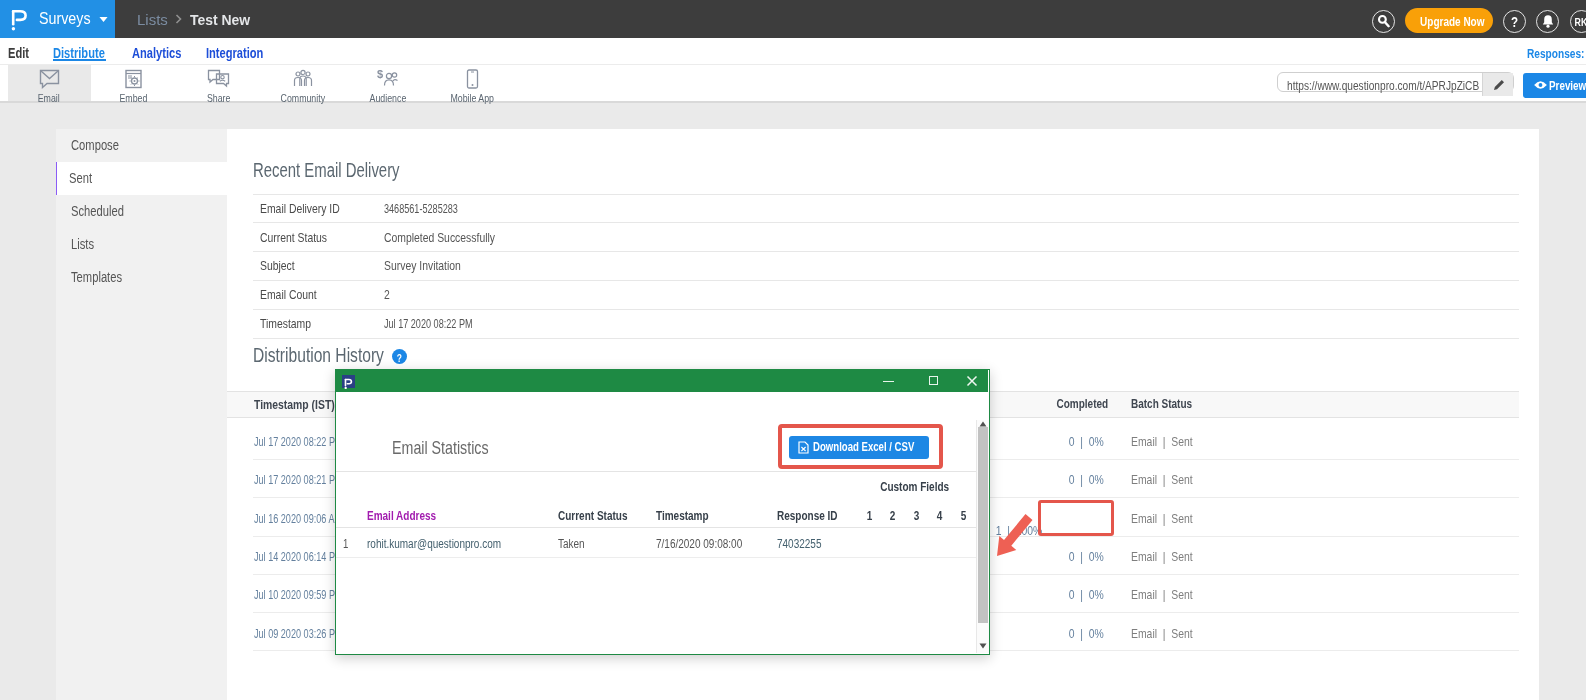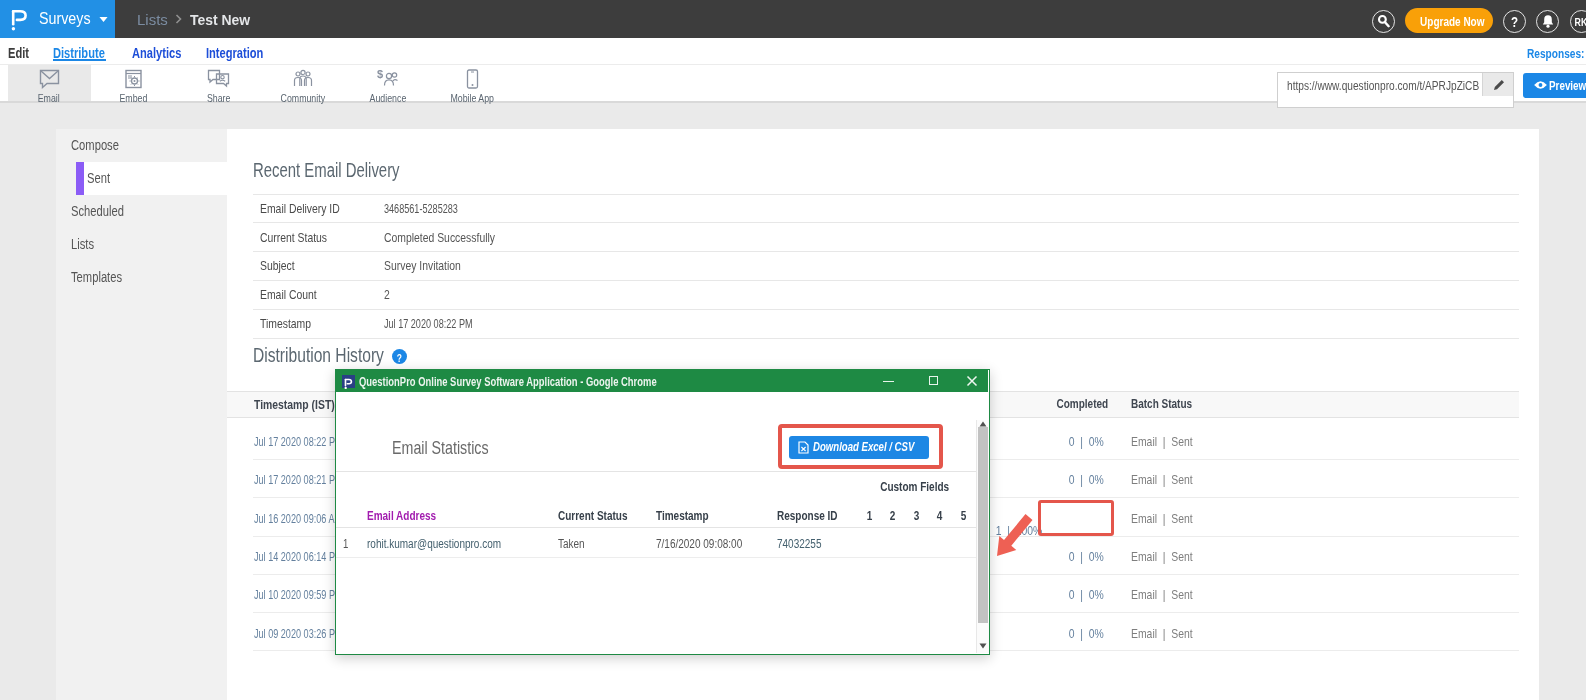--- a/index.html
+++ b/index.html
@@ -27,21 +27,21 @@
 
   
   #toolbar { position:absolute; left:0; top:65px; width:1586px; height:38px; background:#fff; border-bottom:2px solid #d9d9d9; }
   .tool { position:absolute; top:0; width:90px; height:36px; text-align:center; }
   .tool svg { display:block; margin:4px auto 0; }
   .tlabel { font-size:11px; color:#5a6570; position:relative; top:-1px; }
 
   
   #sidebar { position:absolute; left:56px; top:129px; width:171px; height:571px; background:#f1f1f1; }
   .sitem { position:absolute; left:0; width:171px; height:33px; line-height:33px; padding-left:15px; font-size:14px; color:#555; }
-  .sactive { background:#fff; border-left:8px solid #8b5cf6; padding-left:3px;margin-left:20px; }
+  .sactive { background:#fff; border-left:1px solid #8b5cf6; padding-left:12px; }
 
   
   #content { position:absolute; left:227px; top:129px; width:1312px; height:571px; background:#fff; }
   .h2 { font-size:20px; color:#5b6770; }
 
   
   #popup { position:absolute; left:335px; top:369px; width:655px; height:286px; background:#fff; border:1.5px solid #1e8a44; box-shadow:0 3px 12px rgba(0,0,0,.20); }
   #ptitle { position:absolute; left:0; top:0; width:652px; height:21.5px; background:#1e8a44; }
   #purl { position:absolute; left:0; top:21.5px; width:652px; height:28.5px; background:#fdfdfd; border-bottom:1px solid #d5d5d5; }
 </style>
@@ -145,21 +145,21 @@
     </div>
     <div class="tool" style="left:427.6px">
       <svg width="13" height="20" viewBox="0 0 13 20">
         <rect x="1.5" y="1" width="10" height="18" rx="1.5" fill="none" stroke="#8a92a0" stroke-width="1.3"></rect>
         <path d="M5 3 H8" stroke="#8a92a0" stroke-width="1"></path>
         <circle cx="6.5" cy="16" r="1" fill="#8a92a0"></circle>
       </svg>
       <span class="tlabel"><span class="cc">Mobile App</span></span>
     </div>
 
-    <div class="abs" style="left:1277px;top:7px;width:237px;height:36px;border:1px solid #cfcfcf;border-radius:0;background:#fff;">
+    <div class="abs" style="left:1277px;top:7px;width:237px;height:20px;border:1px solid #cfcfcf;border-radius:6px;background:#fff;">
       <span class="abs" style="left:9px;top:5px;font-size:13px;color:#555"><span class="c" style="transform:scaleX(0.78)">https://www.questionpro.com/t/APRJpZiCB</span></span>
       <div class="abs" style="right:0;top:0;width:31px;height:23px;background:#e9e9e9;border-left:1px solid #d5d5d5;">
         <svg class="abs" style="left:9px;top:5px" width="14" height="14" viewBox="0 0 14 14">
           <path d="M2 12 L2.8 9 L9.8 2 L12 4.2 L5 11.2 Z" fill="#4a4a4a"></path>
         </svg>
       </div>
     </div>
     <div class="abs" style="left:1523px;top:7.5px;width:98px;height:25px;background:#1b87e6;border-radius:3px;">
       <svg class="abs" style="left:10px;top:7.5px" width="15" height="10" viewBox="0 0 16 11">
         <path d="M1 5.5 Q8 -2.5 15 5.5 Q8 13.5 1 5.5 Z" fill="#fff"></path>
@@ -239,31 +239,30 @@
 
   <div id="popup">
     <div id="ptitle">
       <div class="abs" style="left:6px;top:4.5px;width:13px;height:13px;background:#2a3f85;text-align:center;">
         <svg width="9" height="11" viewBox="0 0 17 23" style="margin-top:1px">
           <path d="M2.2 3.2 H9.2 Q14.6 3.2 14.6 7.6 Q14.6 11.9 9.4 11.9 L5.9 11.9" fill="none" stroke="#fff" stroke-width="3.4" stroke-linecap="round"></path>
           <path d="M2.2 3.2 L2.2 16.2" fill="none" stroke="#fff" stroke-width="3.4" stroke-linecap="round"></path>
           <circle cx="2.6" cy="20.8" r="2.4" fill="#fff"></circle>
         </svg>
       </div>
-      <span class="abs" style="left:23px;top:4px;font-size:13px;font-weight:bold;color:#ecf4ee;"><span class="c" style="transform:scaleX(0.725)">QuestionPro Online Survey Software Application - Google Chrome</span></span>
       <div class="abs" style="left:547px;top:10.5px;width:11px;height:1.6px;background:#e8f5ec;"></div>
       <div class="abs" style="left:592.5px;top:6px;width:9px;height:9px;border:1.4px solid #e8f5ec;"></div>
       <svg class="abs" style="left:630px;top:4.5px" width="12" height="12" viewBox="0 0 12 12">
         <path d="M1.5 1.5 L10.5 10.5 M10.5 1.5 L1.5 10.5" stroke="#eef6f0" stroke-width="1.5"></path>
       </svg>
     </div>
 
     <span class="row" style="left:56px;top:67px;font-size:19px;color:#6a6a6a"><span class="c" style="transform:scaleX(0.75)">Email Statistics</span></span>
 
-    <div class="abs" style="left:452.6px;top:65.5px;width:140px;height:23px;background:#1d87e4;border-radius:3px;font-style:italic;">
+    <div class="abs" style="left:452.6px;top:65.5px;width:140px;height:23px;background:#1d87e4;border-radius:3px;">
       <svg class="abs" style="left:9px;top:5px" width="11" height="13" viewBox="0 0 11 13">
         <path d="M1 1 H7 L10 4 V12 H1 Z" fill="none" stroke="#fff" stroke-width="1.2"></path>
         <path d="M3.4 6 L7.6 10 M7.6 6 L3.4 10" stroke="#fff" stroke-width="1.1"></path>
       </svg>
       <span class="abs" style="left:24px;top:4.5px;font-size:12px;font-weight:bold;color:#fff"><span class="c">Download Excel / CSV</span></span>
     </div>
     <div class="abs" style="left:442px;top:53.5px;width:164.5px;height:45px;border:4px solid #e4564b;border-radius:4px;"></div>
 
     <div class="hline" style="left:0;top:100.6px;width:640px;background:#e4e4e4"></div>
     <span class="row" style="left:493px;top:110px;width:120px;text-align:right;font-size:12.5px;font-weight:bold;color:#37404a"><span class="cr">Custom Fields</span></span>

